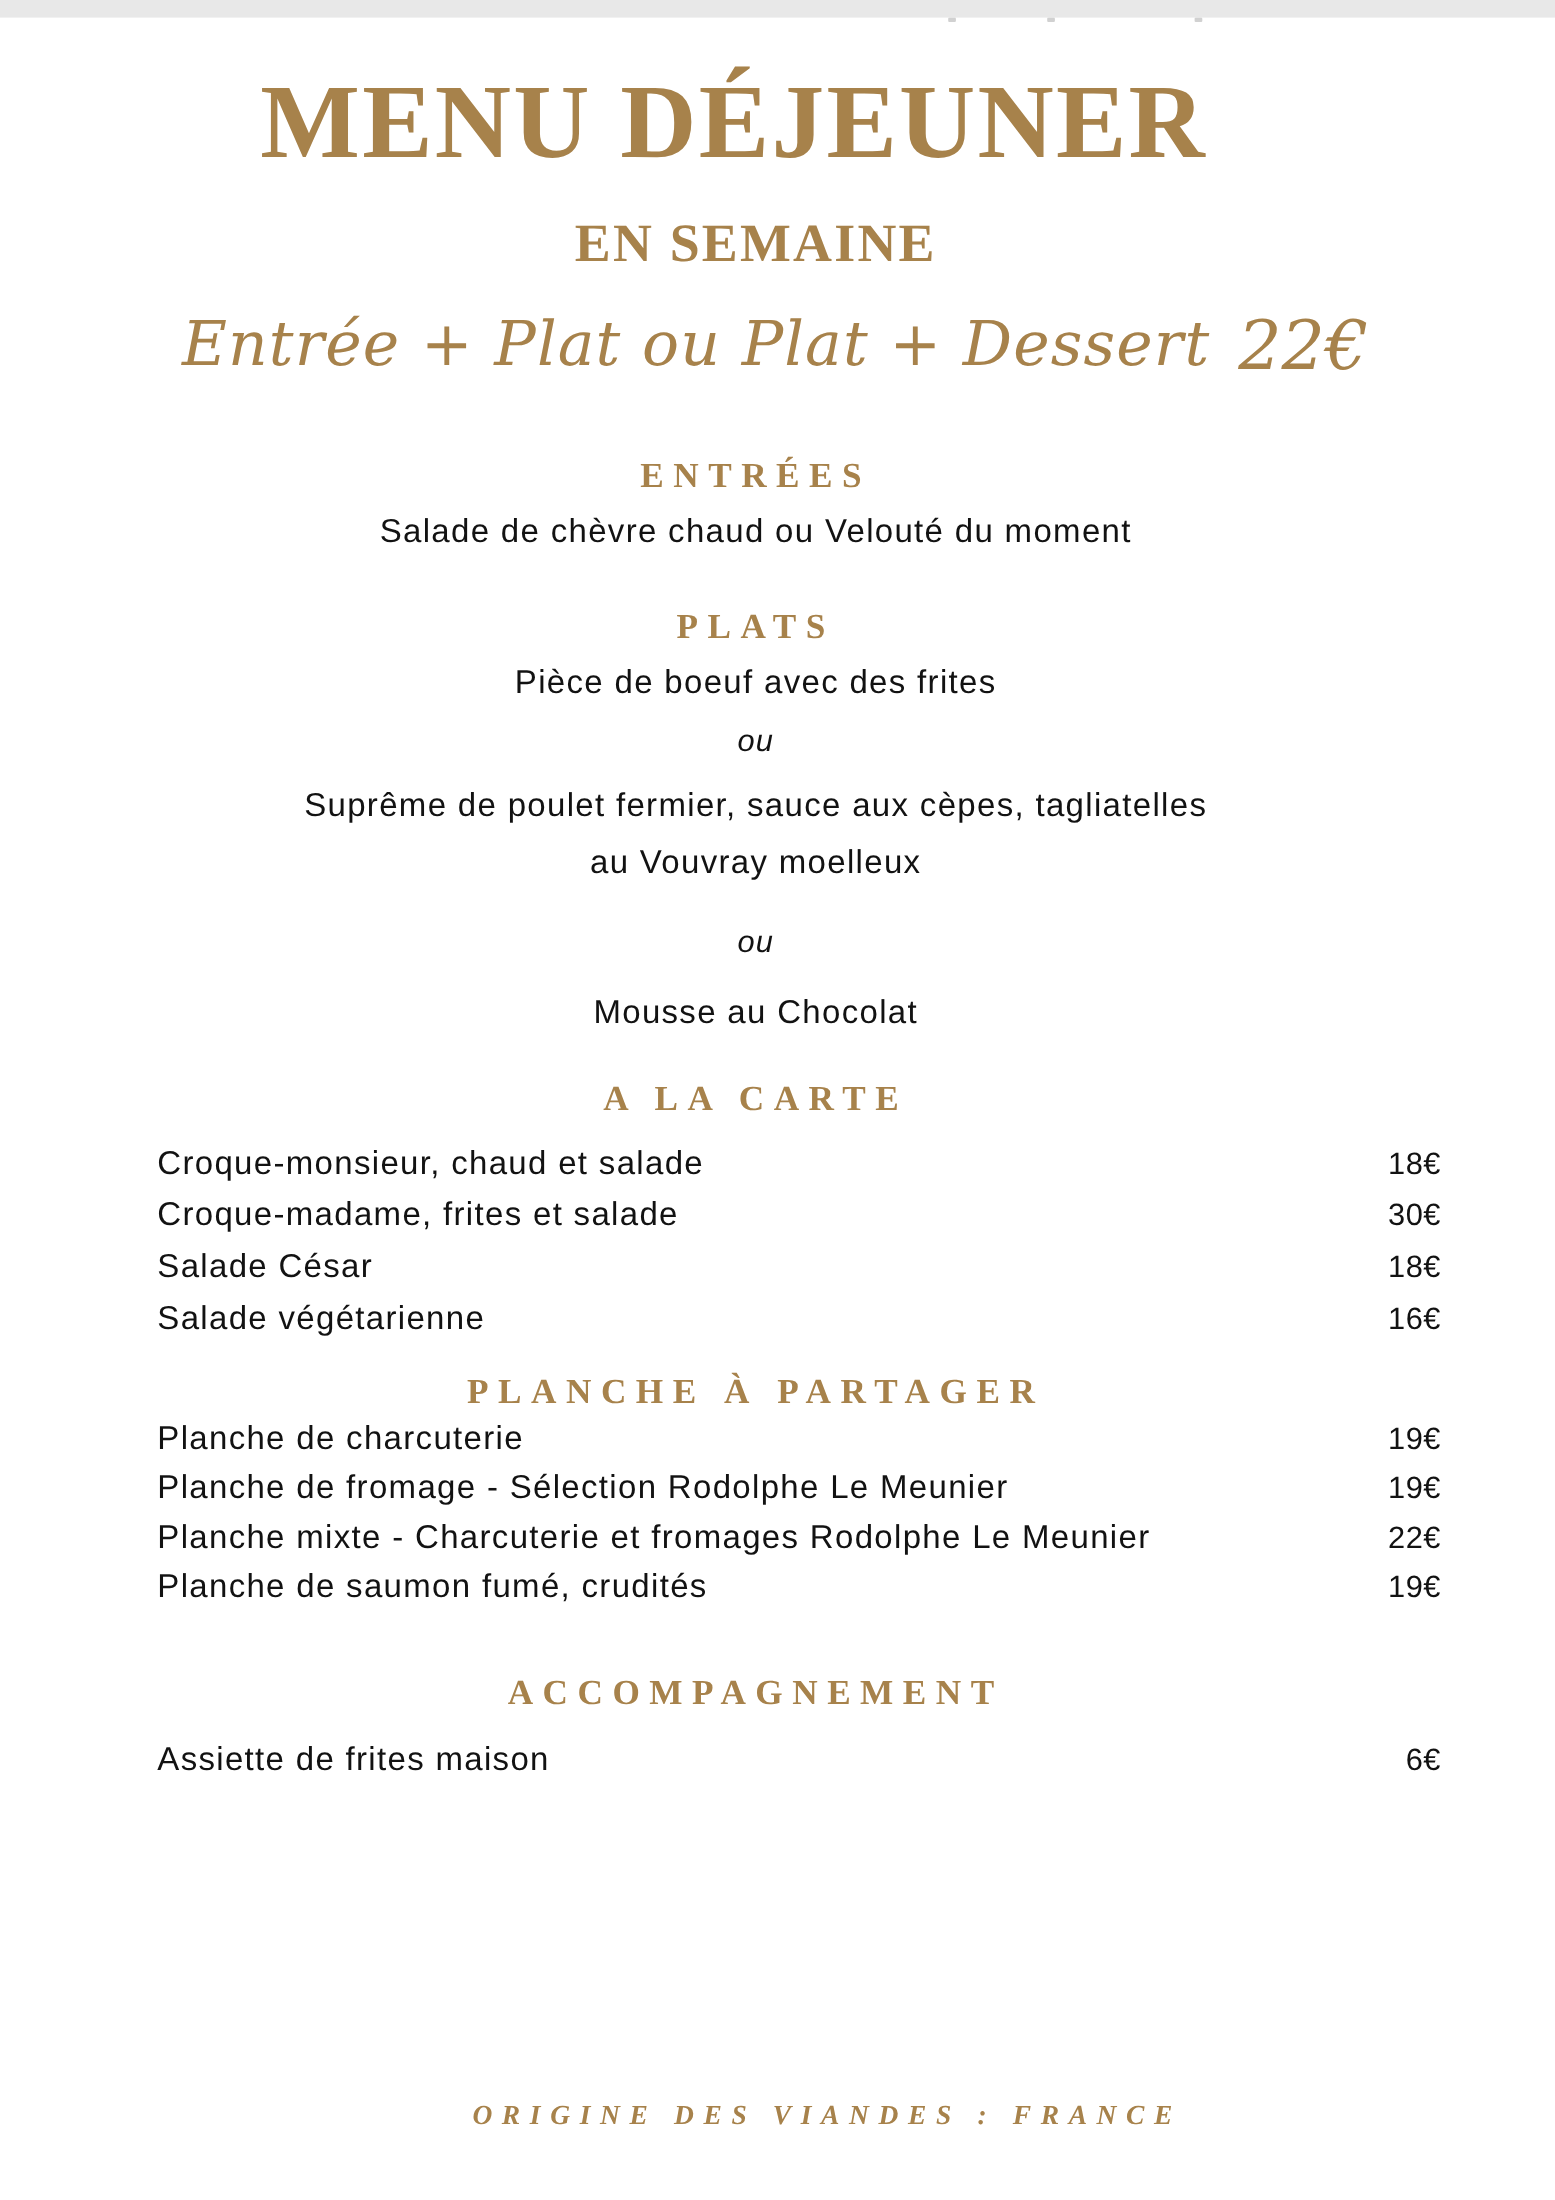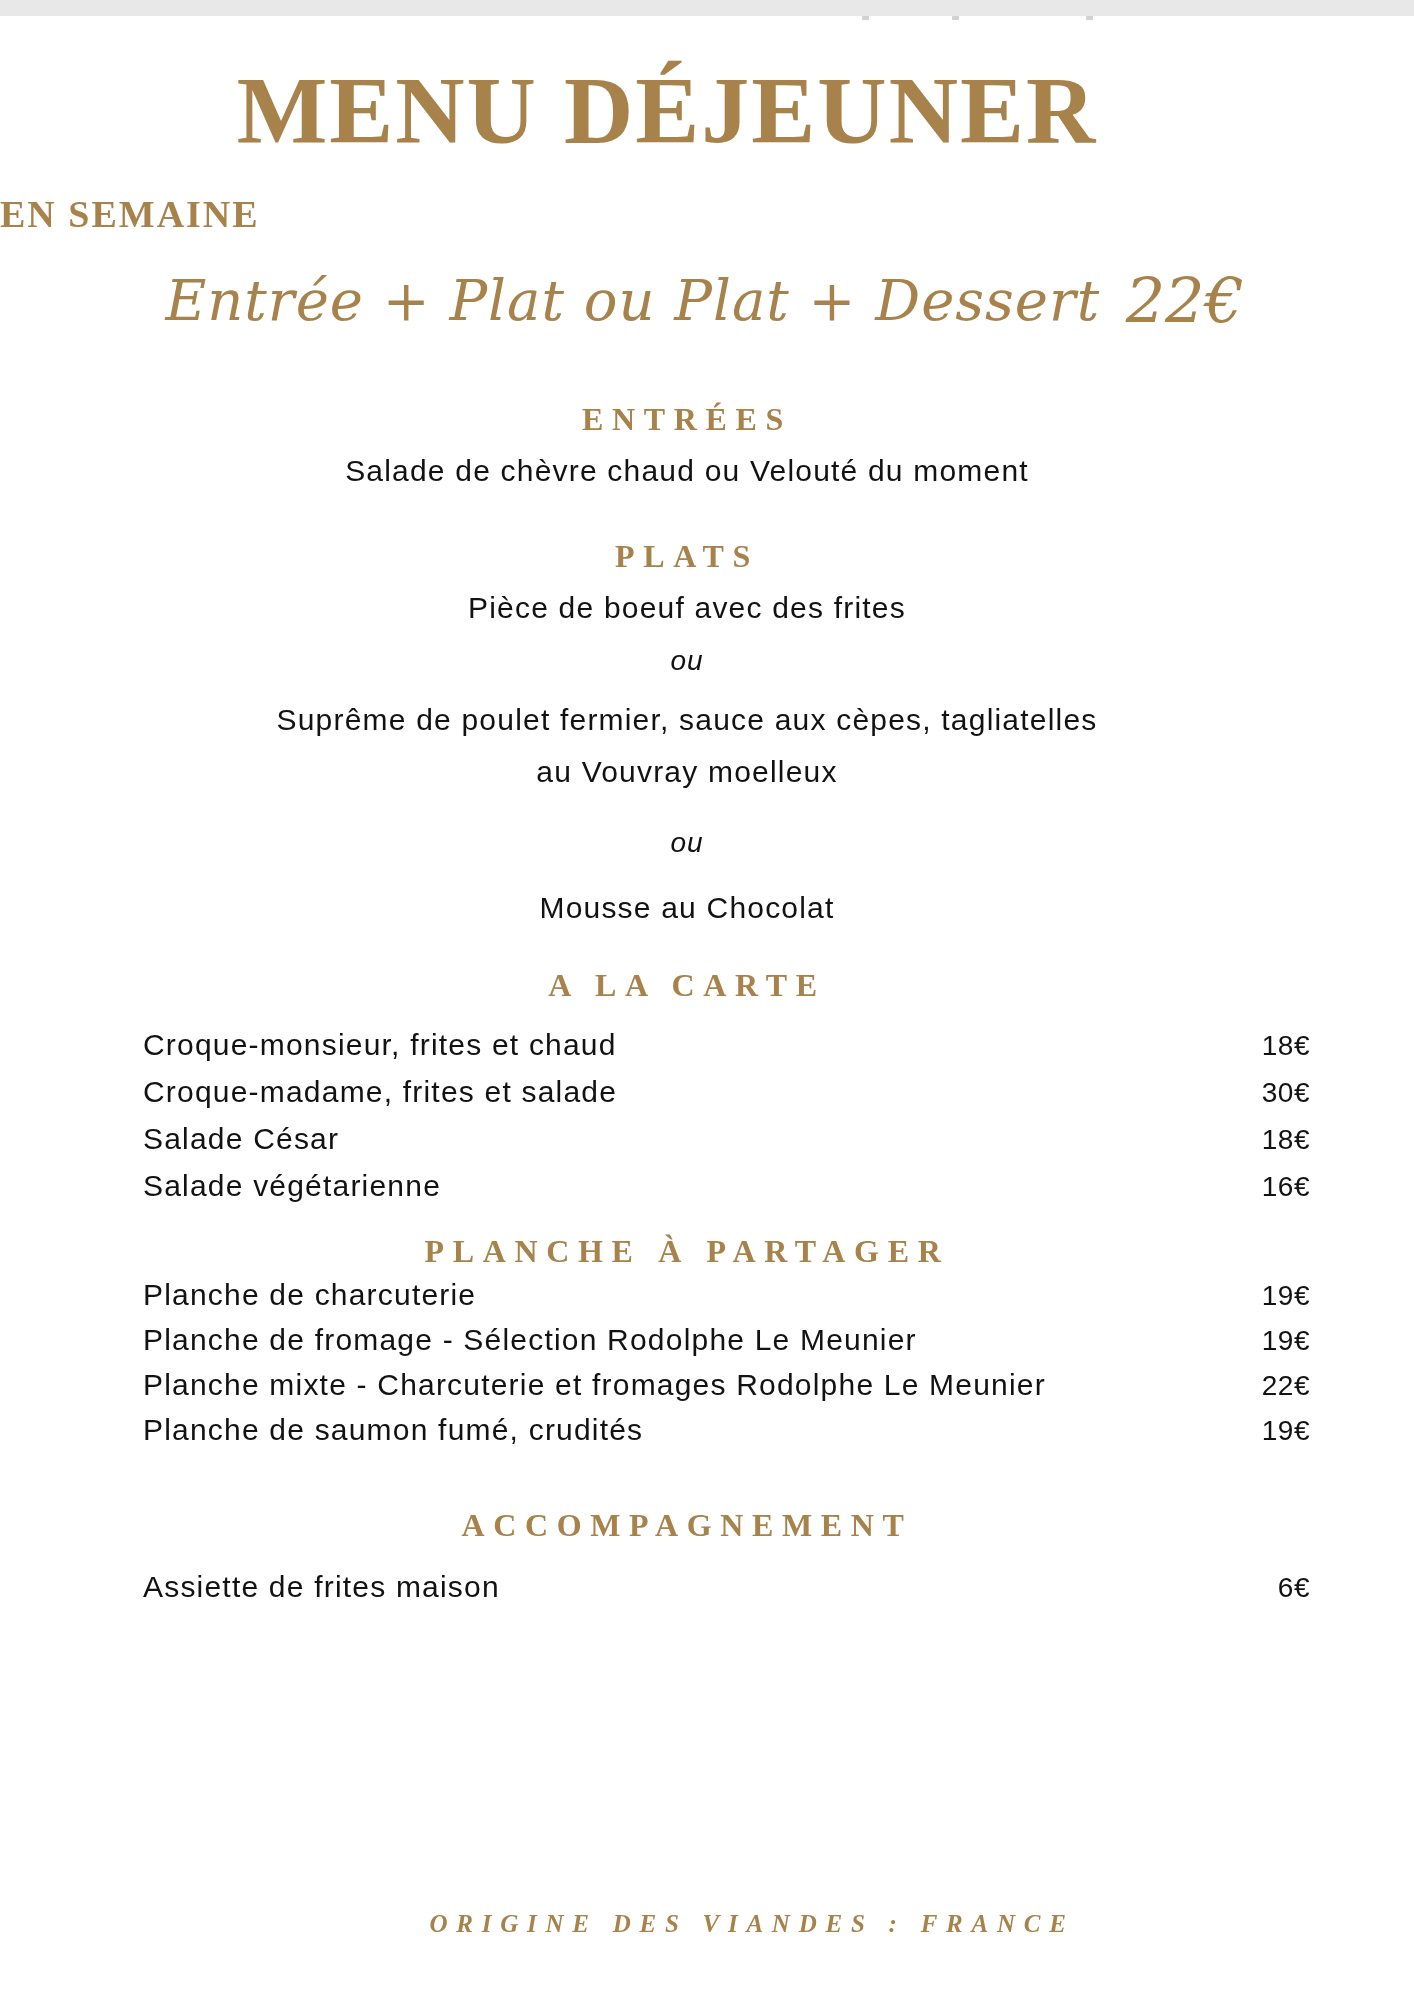--- a/index.html
+++ b/index.html
@@ -30,23 +30,24 @@
     text-align:center;
     font-family:"Liberation Serif", serif;
     font-weight:700;
     font-size:96px;
     line-height:1.15;
     letter-spacing:2px;
     color:var(--gold);
   }
   .menu-subtitle{
     margin:26px 40px 0 0;
-    font-family:"Liberation Serif", serif;
-    font-weight:700;
-    font-size:38px;
+    text-align:center;
+    font-family:"Liberation Serif", serif;
+    font-weight:700;
+    font-size:49px;
     letter-spacing:2px;
     color:var(--gold);
   }
   .formula{
     margin-top:28px;
     padding:0 170px 0 140px;
     display:flex;
     align-items:center;
     color:var(--gold);
   }
@@ -175,21 +176,21 @@
   <div class="section sec-desserts">
     <div class="dish-line sub">au Vouvray moelleux</div>
     <div class="dish-line ou">ou</div>
     <div class="dish-line last">Mousse au Chocolat</div>
   </div>
 
   <div class="section sec-carte">
     <div class="section-title">A LA CARTE</div>
     <div class="list">
       <div class="item-row">
-        <span class="item-name">Croque-monsieur, frites et chaud</span>
+        <span class="item-name">Croque-monsieur, chaud et salade</span>
         <span class="item-price">18€</span>
       </div>
       <div class="item-row">
         <span class="item-name">Croque-madame, frites et salade</span>
         <span class="item-price">30€</span>
       </div>
       <div class="item-row">
         <span class="item-name">Salade César</span>
         <span class="item-price">18€</span>
       </div>

